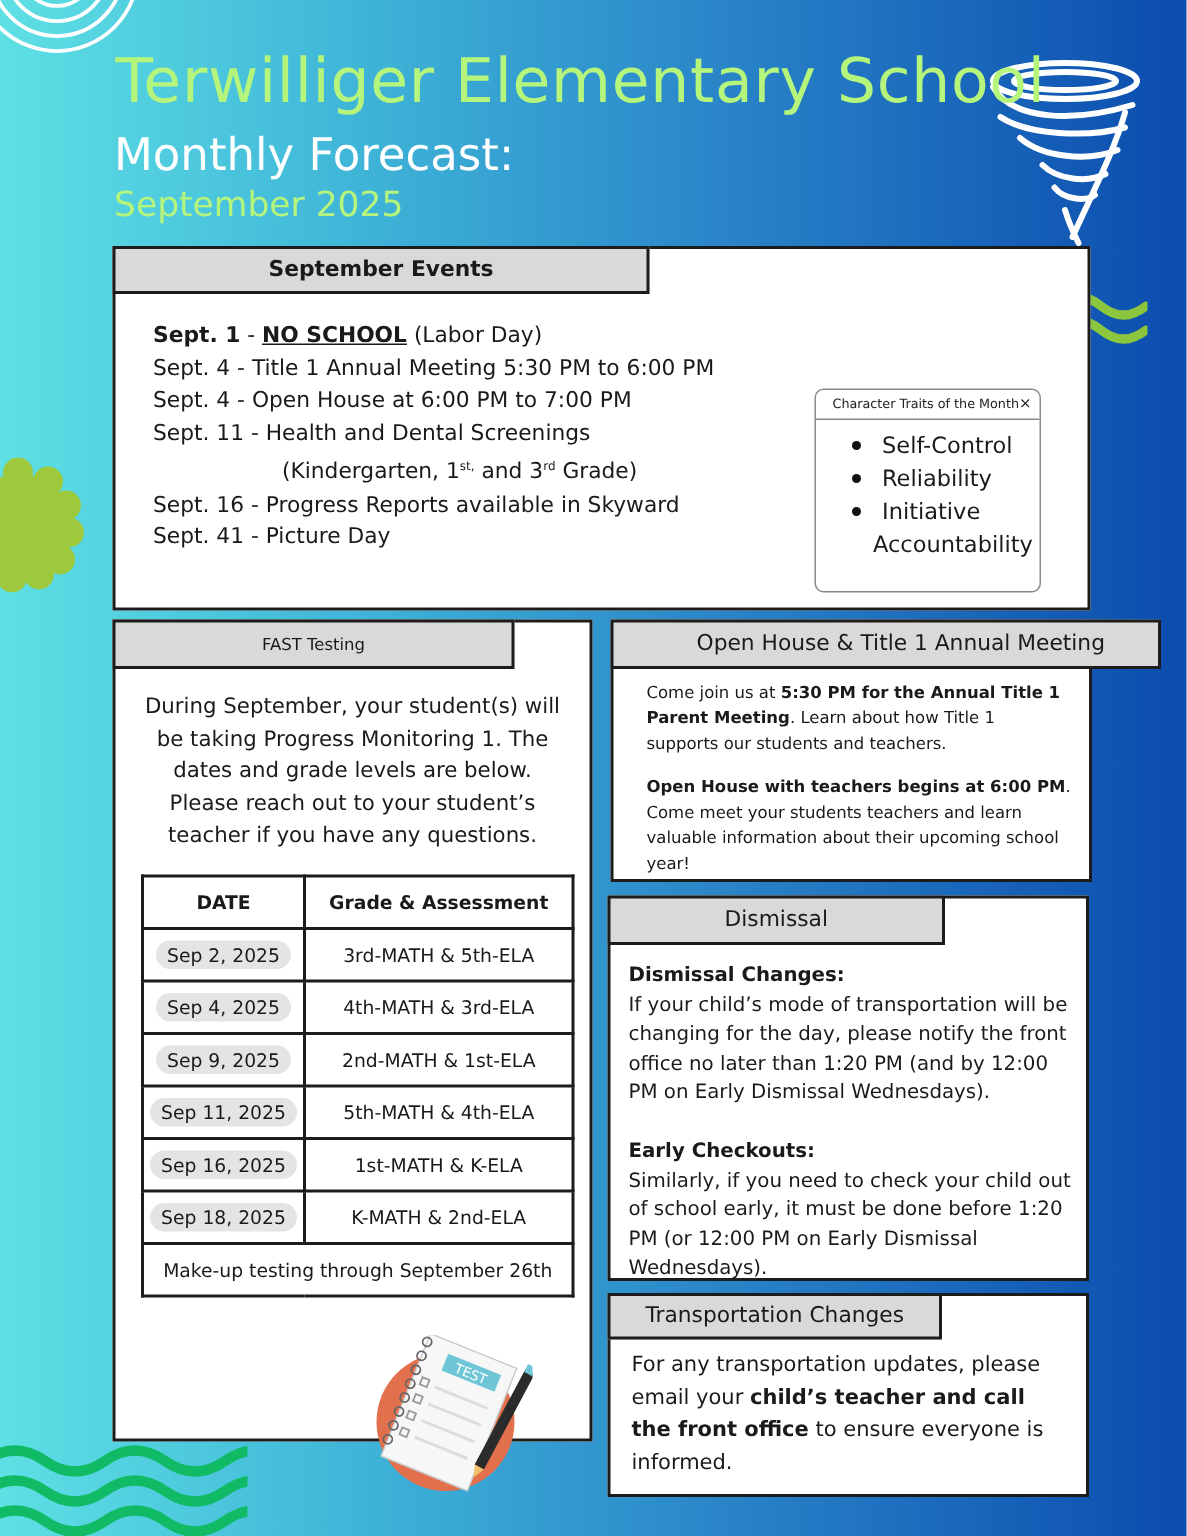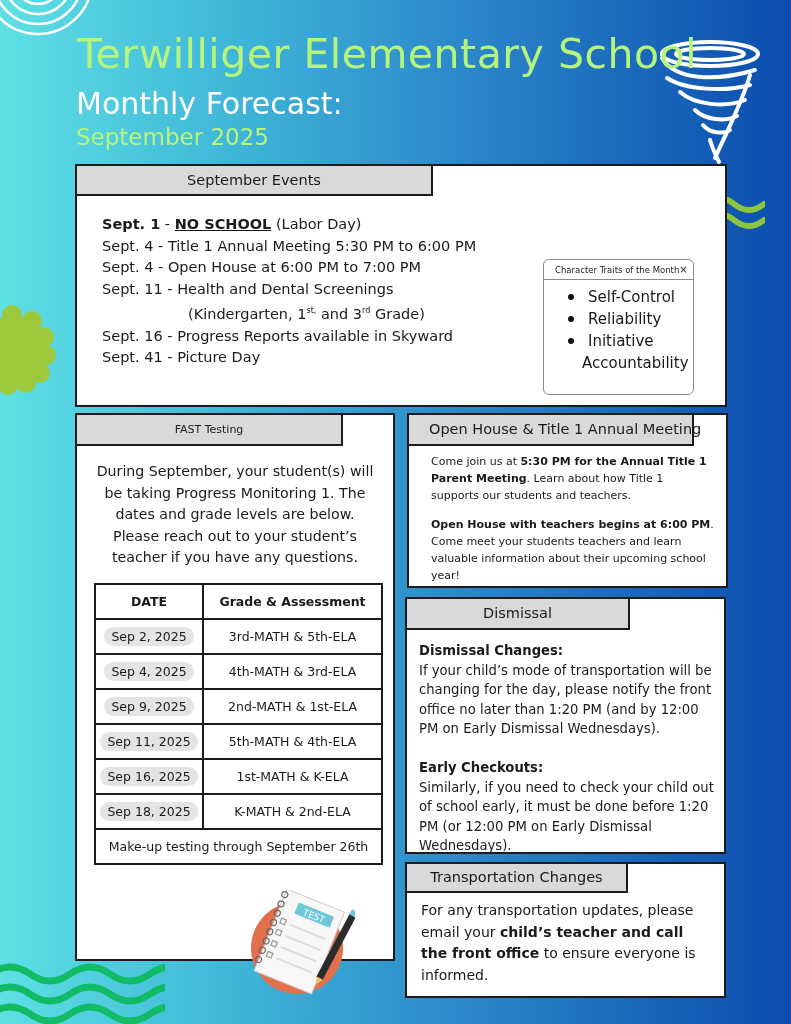--- a/index.html
+++ b/index.html
@@ -104,21 +104,21 @@
     <path d="M-10 32 q20 -14 40 0 t40 0 t40 0 t40 0 t40 0"></path>
     <path d="M-10 52 q20 -14 40 0 t40 0 t40 0 t40 0 t40 0"></path>
   </g>
 </svg>
 
 <div class="abs title">Terwilliger Elementary School</div>
 <div class="abs subtitle">Monthly Forecast:</div>
 <div class="abs subdate">September 2025</div>
 
 <div class="card" style="left:75px;top:164px;width:652px;height:243px;">
-  <div class="tab" style="width:358px;height:32px;line-height:28px;font-size:14.5px;font-weight:normal;">September Events</div>
+  <div class="tab" style="width:358px;height:32px;line-height:28px;font-size:14.5px;font-weight:bold;">September Events</div>
   <div class="events-list">
     <div>
       <b>Sept. 1</b><span> - </span><b style="text-decoration:underline">NO SCHOOL</b><span> (Labor Day)</span>
     </div>
     <div><span>Sept. 4</span><span> - </span><span>Title 1 Annual Meeting 5:30 PM to 6:00 PM</span></div>
     <div><span>Sept. 4</span><span> - </span><span>Open House at 6:00 PM to 7:00 PM</span></div>
     <div><span>Sept. 11</span><span> - </span><span>Health and Dental Screenings</span></div>
     <div class="indent"><span>(Kindergarten, 1</span><sup style="font-size:8px">st,</sup><span> and 3</span><sup style="font-size:8px">rd</sup><span> Grade)</span></div>
     <div><span>Sept. 16</span><span> - </span><span>Progress Reports available in Skyward</span></div>
     <div><span>Sept. 41</span><span> - </span><span>Picture Day</span></div>
@@ -224,21 +224,21 @@
       </g>
   </g>
   <g transform="rotate(28 90 60)">
       <rect x="86" y="20" width="7" height="72" fill="#2b2b2b"></rect>
       <rect x="86" y="16" width="7" height="6" fill="#6ec6d6"></rect>
       <polygon points="86,92 93,92 89.5,100" fill="#f0c36b"></polygon>
     </g>
 </svg>
 
 <div class="card" style="left:407px;top:413px;width:321px;height:175px;">
-  <div class="tab" style="width:287px;height:33px;line-height:29px;font-size:14.5px;padding-left:20px;">Open House &amp; Title 1 Annual Meeting</div>
+  <div class="tab" style="width:367px;height:33px;line-height:29px;font-size:14.5px;padding-left:20px;">Open House &amp; Title 1 Annual Meeting</div>
   <div class="body-text" style="left:22px;right:12px;top:38px;">
     <span>Come join us at </span><b>5:30 PM for the Annual Title 1 Parent Meeting</b><span>. Learn about how Title 1 supports our students and teachers.</span>
   </div>
   <div class="body-text" style="left:22px;right:12px;top:101px;">
     <b>Open House with teachers begins at 6:00 PM</b><span>. Come meet your students teachers and learn valuable information about their upcoming school year!</span>
   </div>
 </div>
 
 <div class="card" style="left:405px;top:597px;width:321px;height:257px;">
   <div class="tab" style="width:225px;height:33px;line-height:29px;font-size:14.5px;">Dismissal</div>

